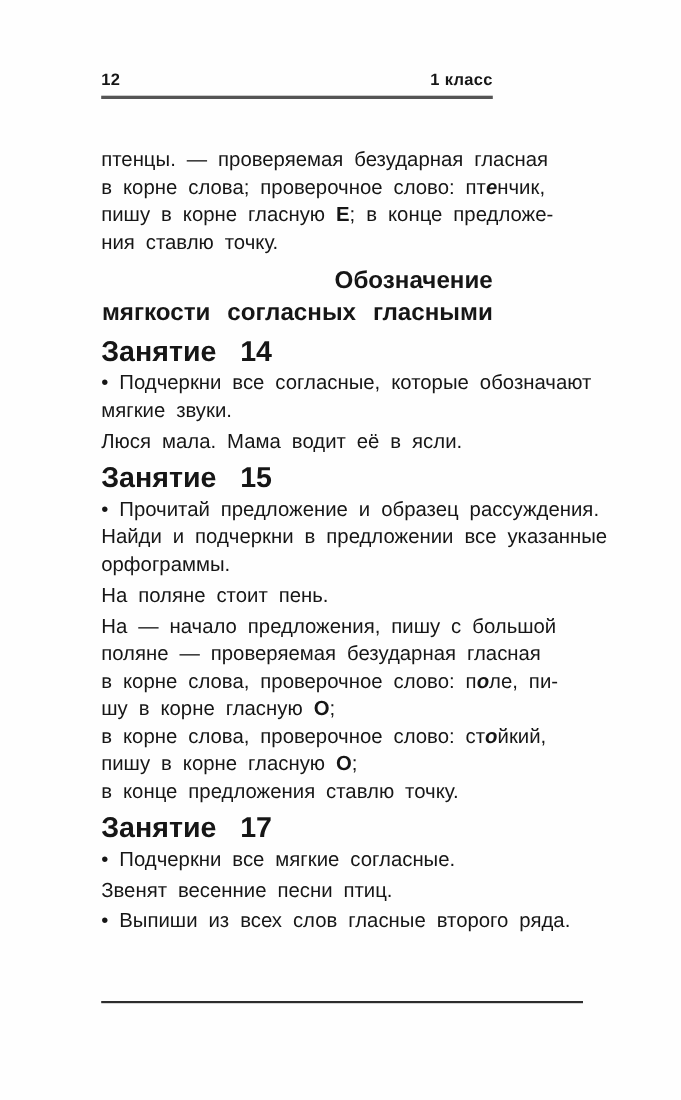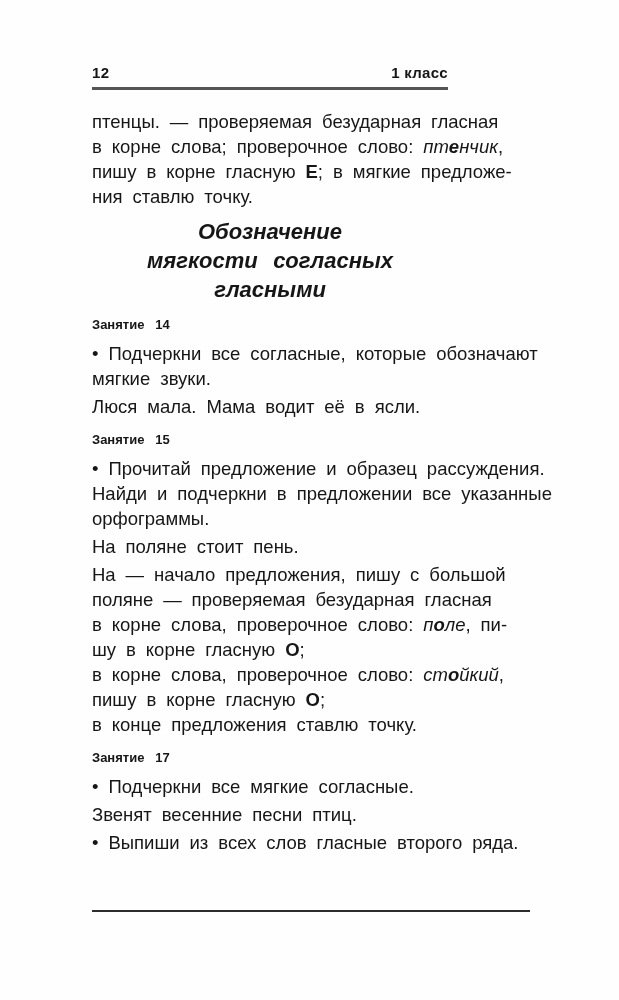--- a/index.html
+++ b/index.html
@@ -26,41 +26,41 @@
     letter-spacing: 0.3px;
     padding-bottom: 6px;
     border-bottom: 3px solid #555555;
   }
   
   .page-content {
     padding-top: 16px;
     font-size: 18.5px;
     line-height: 25px;
     word-spacing: 0.26em;
+    margin-top: 23px;
   }
   .block { margin: 0; }
   .tline { white-space: nowrap; }
   .tline.j { text-align: justify; text-align-last: justify; }
-  .s-i  { font-style: italic; }
+  .s-i  { }
   .s-b  { font-weight: 700; }
   .s-bi { font-weight: 700; font-style: italic; }
 
   .block.heading {
     margin: 8px 0 4px 0;
     font-size: 22px;
     line-height: 29px;
     font-weight: 700;
-    text-align: center;
+    text-align: right;
     word-spacing: 0.42em;
-    font-style: italic;
   }
   .block.heading .tline { white-space: normal; }
   .block.lesson {
     margin: 8px 0 3px 0;
-    font-size: 13px;
+    font-size: 26px;
     line-height: 26px;
     font-weight: 700;
     word-spacing: 0.55em;
   }
   .block.bullet   { margin: 1px 0 1px 0; }
   .block.sentence { margin: 3px 0 3px 0; }
   .block.para     { margin: 3px 0 0 0; }
 
   
   .footer-rule {
@@ -77,21 +77,21 @@
 
 <div class="page">
   <div class="page-header">
     <span>12</span>
     <span>1 класс</span>
   </div>
   <div class="page-content">
       <div class="block para">
         <div class="tline j"><span>птенцы. — проверяемая безударная гласная</span></div>
         <div class="tline j"><span>в корне слова; проверочное слово: </span><span class="s-i">пт</span><span class="s-bi">е</span><span class="s-i">нчик</span><span>,</span></div>
-        <div class="tline j"><span>пишу в корне гласную </span><span class="s-b">Е</span><span>; в мягкие предложе-</span></div>
+        <div class="tline j"><span>пишу в корне гласную </span><span class="s-b">Е</span><span>; в конце предложе-</span></div>
         <div class="tline"><span>ния ставлю точку.</span></div>
       </div>
       <div class="block heading">
         <div class="tline"><span>Обозначение</span></div>
         <div class="tline"><span>мягкости согласных гласными</span></div>
       </div>
       <div class="block lesson">
         <div class="tline"><span>Занятие 14</span></div>
       </div>
       <div class="block bullet">

